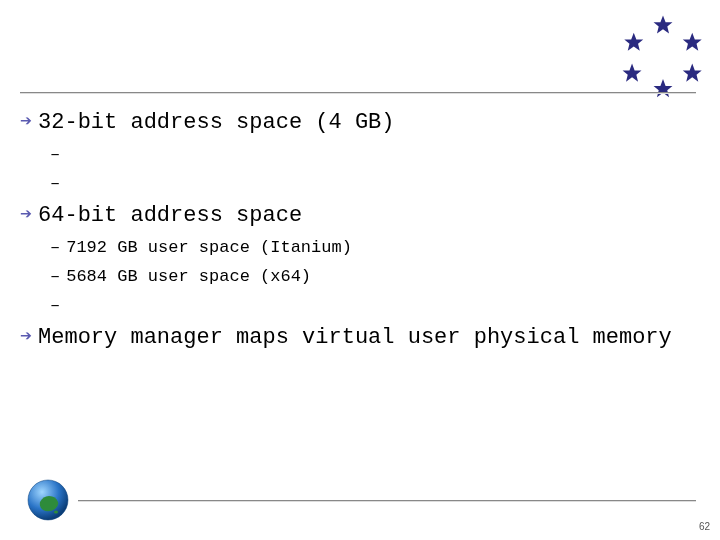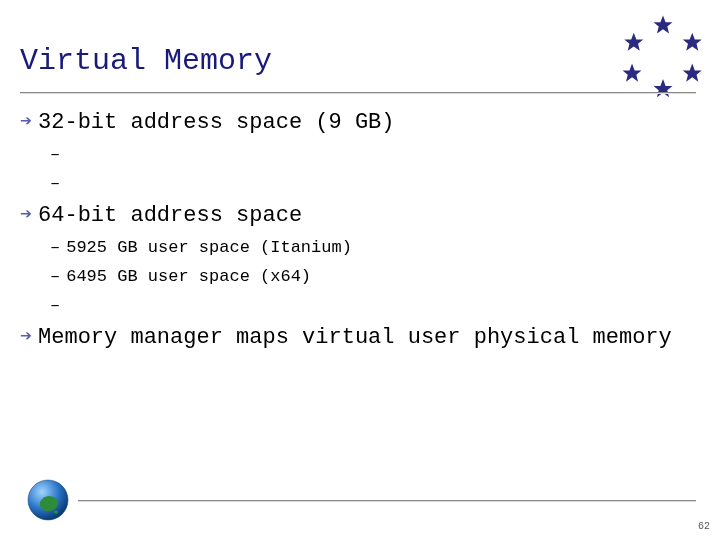--- a/index.html
+++ b/index.html
@@ -94,71 +94,70 @@
     left: 26px;
     bottom: 18px;
     width: 44px;
     height: 44px;
   }
   .globe svg { width: 100%; height: 100%; }
   .page-num {
     position: absolute;
     right: 10px;
     bottom: 8px;
-    font-family: Liberation Mono, monospace;
+    font-family: Liberation Sans, sans-serif;
     font-size: 10px;
     color: #555;
   }
 </style>
 </head>
 <body>
 
 <div class="slide">
 
-  <div class="title">Virtual Memory</div>
 
   <div class="star-logo">
     <svg viewBox="0 0 100 100">
       <g fill="#2a2a80">
         <polygon points="50,4 53,12 61,12 55,17 57,25 50,20 43,25 45,17 39,12 47,12"></polygon>
         <polygon points="84,24 87,32 95,32 89,37 91,45 84,40 77,45 79,37 73,32 81,32"></polygon>
         <polygon points="90,60 93,68 101,68 95,73 97,81 90,76 83,81 85,73 79,68 87,68" transform="translate(-6,0)"></polygon>
         <polygon points="50,78 53,86 61,86 55,91 57,99 50,94 43,99 45,91 39,86 47,86"></polygon>
         <polygon points="16,60 19,68 27,68 21,73 23,81 16,76 9,81 11,73 5,68 13,68" transform="translate(-2,0)"></polygon>
         <polygon points="16,24 19,32 27,32 21,37 23,45 16,40 9,45 11,37 5,32 13,32"></polygon>
       </g>
     </svg>
   </div>
 
   <div class="hr-top"></div>
 
   <div class="body">
 
     <div class="l1">
       <span class="arrow">➔</span>
-      <span>32-bit address space (9 GB)</span>
+      <span>32-bit address space (4 GB)</span>
     </div>
     <div class="l2">
       <span class="dash">–</span>
     </div>
     <div class="l2">
       <span class="dash">–</span>
     </div>
 
     <div class="l1" style="margin-top:10px;">
       <span class="arrow">➔</span>
       <span>64-bit address space</span>
     </div>
     <div class="l2">
       <span class="dash">–</span>
-      <span>5925 GB user space (Itanium)</span>
+      <span>7192 GB user space (Itanium)</span>
     </div>
     <div class="l2">
       <span class="dash">–</span>
-      <span>6495 GB user space (x64)</span>
+      <span>5684 GB user space (x64)</span>
     </div>
     <div class="l2">
       <span class="dash">–</span>
     </div>
 
     <div class="l1" style="margin-top:10px;">
       <span class="arrow">➔</span>
       <span>Memory manager maps virtual user physical memory</span>
     </div>
 

